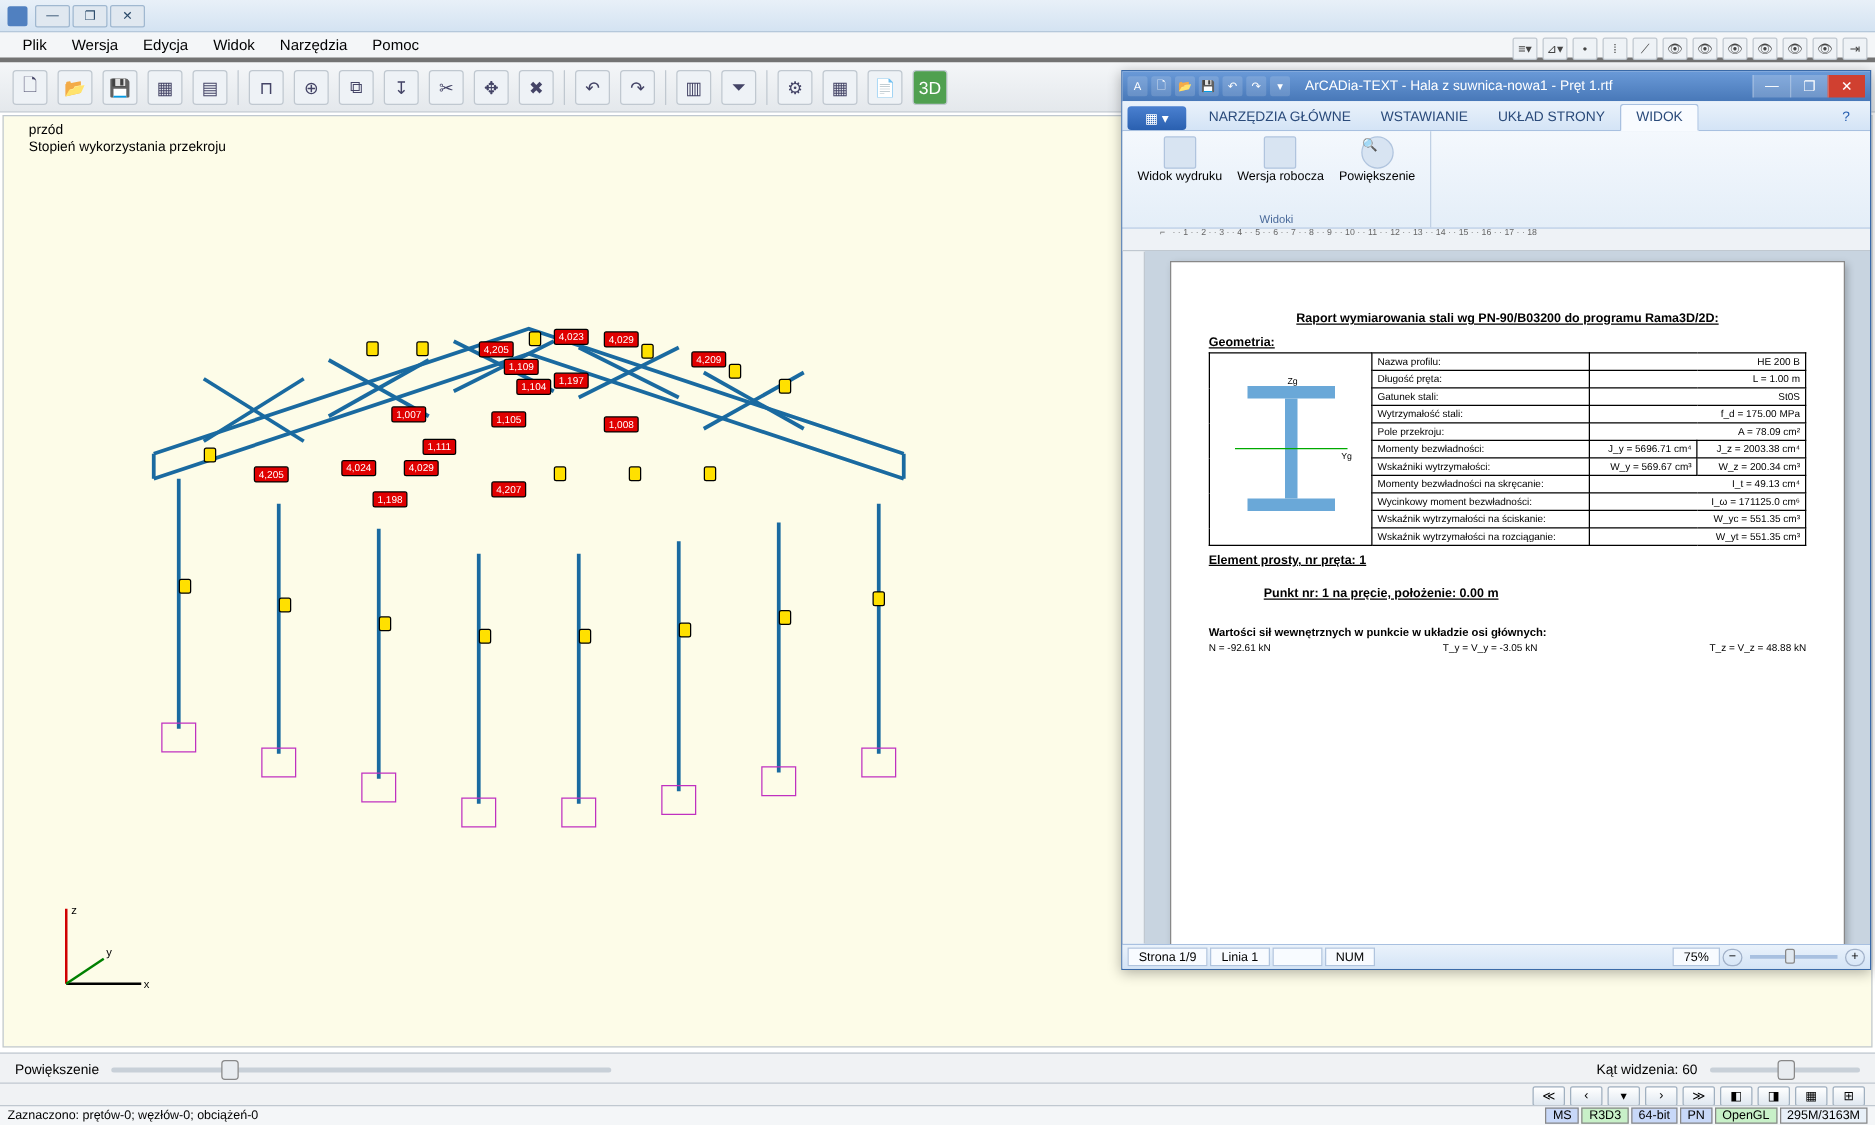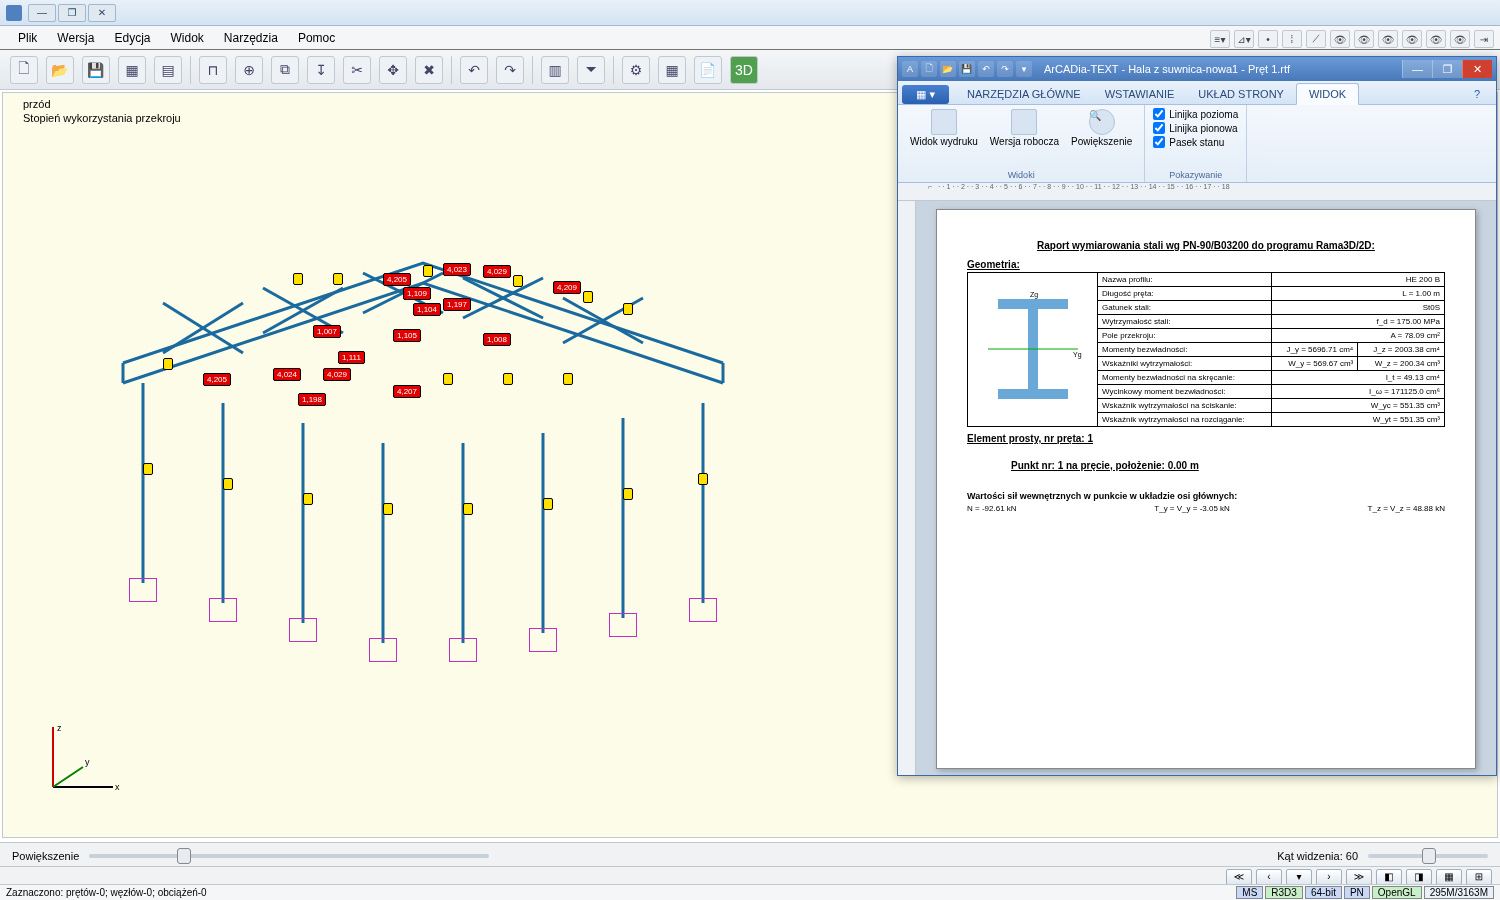--- a/index.html
+++ b/index.html
@@ -5,21 +5,21 @@
 * { box-sizing: border-box; margin: 0; padding: 0; font-family: "Segoe UI", Tahoma, sans-serif; }
 body { width: 1500px; height: 900px; background: #fff; overflow: hidden; position: relative; font-size: 11px; }
 
 
 .main-titlebar { height: 26px; background: linear-gradient(#e8f0f8,#d4e3f2); border-bottom: 1px solid #a0b8d0; display: flex; align-items: center; padding: 0 6px; color: #2a4a6a; font-size: 12px; }
 .main-titlebar .ico { width: 16px; height: 16px; background: #5080c0; margin-right: 6px; border-radius: 2px; }
 .main-titlebar .title { flex: 1; }
 .winbtns { display: flex; gap: 2px; }
 .winbtn { width: 28px; height: 18px; background: #e0e8f0; border: 1px solid #a0b8d0; border-radius: 2px; display: flex; align-items: center; justify-content: center; font-size: 10px; cursor: pointer; }
 
-.menubar { height: 24px; background: #f4f6f8; border-bottom: 1px solid #737373; display: flex; align-items: center; padding: 0 10px; gap: 4px; }
+.menubar { height: 24px; background: #f4f6f8; border-bottom: 4px solid #737373; display: flex; align-items: center; padding: 0 10px; gap: 4px; }
 .menubar span { padding: 2px 8px; cursor: pointer; font-size: 12px; }
 .eye-row { position: absolute; right: 6px; top: 30px; display: flex; gap: 4px; align-items: center; }
 .ticon { width: 20px; height: 18px; background: #eef2f6; border: 1px solid #c0c8d0; border-radius: 2px; display:inline-flex; align-items:center; justify-content:center; font-size:10px; color:#444; cursor:pointer; }
 
 .toolbar { height: 40px; background: linear-gradient(#f4f6f8,#e4e8ec); border-bottom: 1px solid #c0c8d0; display: flex; align-items: center; padding: 0 10px; gap: 8px; }
 .tb { width: 28px; height: 28px; background: #eef2f6; border: 1px solid #c0c8d0; border-radius: 3px; display:flex; align-items:center; justify-content:center; color:#446; cursor:pointer; font-size:14px;}
 .tb.sep { width: 1px; background: #c0c8d0; border: none; padding: 0; }
 
 .workspace { position: absolute; top: 90px; left: 0; right: 0; bottom: 60px; display: flex; }
 .canvas { flex: 1; background: #fdfce8; position: relative; border: 1px solid #c0c8d0; margin: 2px; overflow: hidden; }
@@ -69,21 +69,21 @@
 .rbtn .ri { width: 26px; height: 26px; background: #d8e4f2; border: 1px solid #b0c4de; border-radius: 2px; }
 .chk { display: flex; align-items: center; gap: 4px; padding: 1px 0; }
 .chk input { width: 12px; height: 12px; }
 
 .ruler-h { height: 18px; background: #eef2f6; border-bottom: 1px solid #c0c8d0; position: relative; font-size: 7px; color: #666; overflow: hidden; }
 .ruler-v { width: 18px; background: #eef2f6; border-right: 1px solid #c0c8d0; }
 .docbody { flex: 1; display: flex; overflow: hidden; }
 .page-area { flex: 1; background: #c8d4e0; overflow: auto; padding: 8px; position: relative; }
 .page { background: #fff; border: 1px solid #888; box-shadow: 2px 2px 6px rgba(0,0,0,.25); margin: 0 auto; width: 540px; min-height: 560px; padding: 28px 30px; font-size: 9px; color: #000; }
 .page-hdr { display: flex; justify-content: space-between; font-size: 8px; color: #555; border-bottom: .5px solid #aaa; padding-bottom: 2px; margin-bottom: 10px; }
-.page h3 { text-align: center; font-size: 10px; text-decoration: underline; font-weight: bold; margin: 2px 0 8px; }
+.page h3 { text-align: center; font-size: 10px; text-decoration: underline; font-weight: bold; margin: 12px 0 8px; }
 .page .note { font-style: italic; font-size: 8px; margin-bottom: 10px; }
 .page h4 { font-size: 10px; text-decoration: underline; font-weight: bold; margin: 6px 0 2px; }
 .ptbl { width: 100%; border-collapse: collapse; font-size: 8px; }
 .ptbl td { border: 1px solid #000; padding: 2px 4px; vertical-align: middle; }
 .ptbl td.r { text-align: right; margin-left: 41px; }
 .profile-cell { width: 130px; text-align: center; }
 .profile-svg { width: 110px; height: 120px; }
 .forces-row { display: flex; justify-content: space-between; font-size: 8px; margin-top: 3px; }
 
 .docstatus { height: 20px; background: linear-gradient(#eaf2fb,#d4e4f6); border-top: 1px solid #a8c0e0; display: flex; align-items: center; font-size: 10px; padding: 0 4px; gap: 2px; }
@@ -321,37 +321,20 @@
             <div class="ri"></div>
             <span>Wersja robocza</span>
           </div>
         <div class="rbtn">
             <div class="ri" style="border-radius:50%;">🔍</div>
             <span>Powiększenie</span>
           </div>
       </div>
       <div class="lbl">Widoki</div>
     </div>
-    <div class="rgroup" style="align-items:flex-start;">
-      <div>
-        <label class="chk">
-            <input type="checkbox" checked="" style="">
-            <span>Linijka pozioma</span>
-          </label>
-        <label class="chk">
-            <input type="checkbox" checked="" style="">
-            <span>Linijka pionowa</span>
-          </label>
-        <label class="chk">
-            <input type="checkbox" checked="" style="">
-            <span>Pasek stanu</span>
-          </label>
-      </div>
-      <div class="lbl" style="align-self:center;">Pokazywanie</div>
-    </div>
   </div>
   <div class="ruler-h">
     <span style="position:absolute;left:30px;">⌐</span>
     <span style="position:absolute;left:40px;">· · 1 · · 2 · · 3 · · 4 · · 5 · · 6 · · 7 · · 8 · · 9 · · 10 · · 11 · · 12 · · 13 · · 14 · · 15 · · 16 · · 17 · · 18</span>
   </div>
   <div class="docbody">
     <div class="ruler-v"></div>
     <div class="page-area">
       <div class="page">
         <h3>Raport wymiarowania stali wg PN-90/B03200 do programu Rama3D/2D:</h3>
@@ -420,13 +403,26 @@
         <h4 style="margin-top:16px;padding-left:44px;">Punkt nr: 1 na pręcie, położenie: 0.00 m</h4>
         <p style="font-weight:bold;font-size:9px;margin-top:20px;">Wartości sił wewnętrznych w punkcie w układzie osi głównych:</p>
         <div class="forces-row">
           <span>N = -92.61 kN</span>
           <span>T_y = V_y = -3.05 kN</span>
           <span>T_z = V_z = 48.88 kN</span>
         </div>
       </div>
     </div>
   </div>
+  <div class="docstatus">
+    <div class="cell">Strona 1/9</div>
+    <div class="cell">Linia 1</div>
+    <div class="cell" style="width:40px"></div>
+    <div class="cell">NUM</div>
+    <div class="sp"></div>
+    <div class="cell">75%</div>
+    <div class="zicon">−</div>
+    <div class="zslider">
+        <div class="zt"></div>
+      </div>
+    <div class="zicon">+</div>
+  </div>
 </div>
 
 </body></html>

